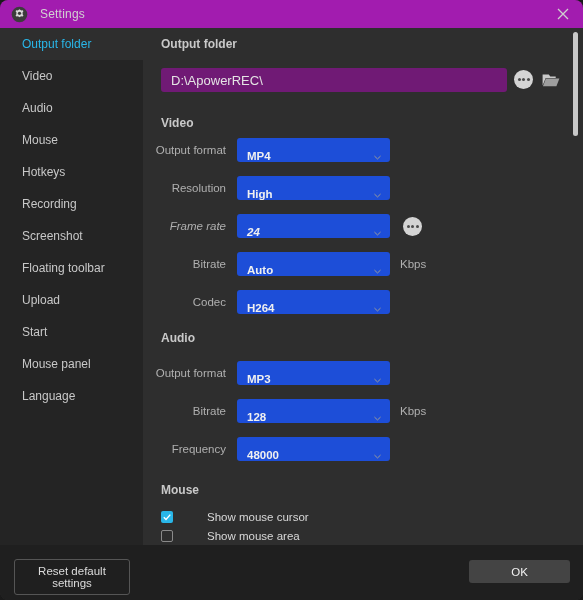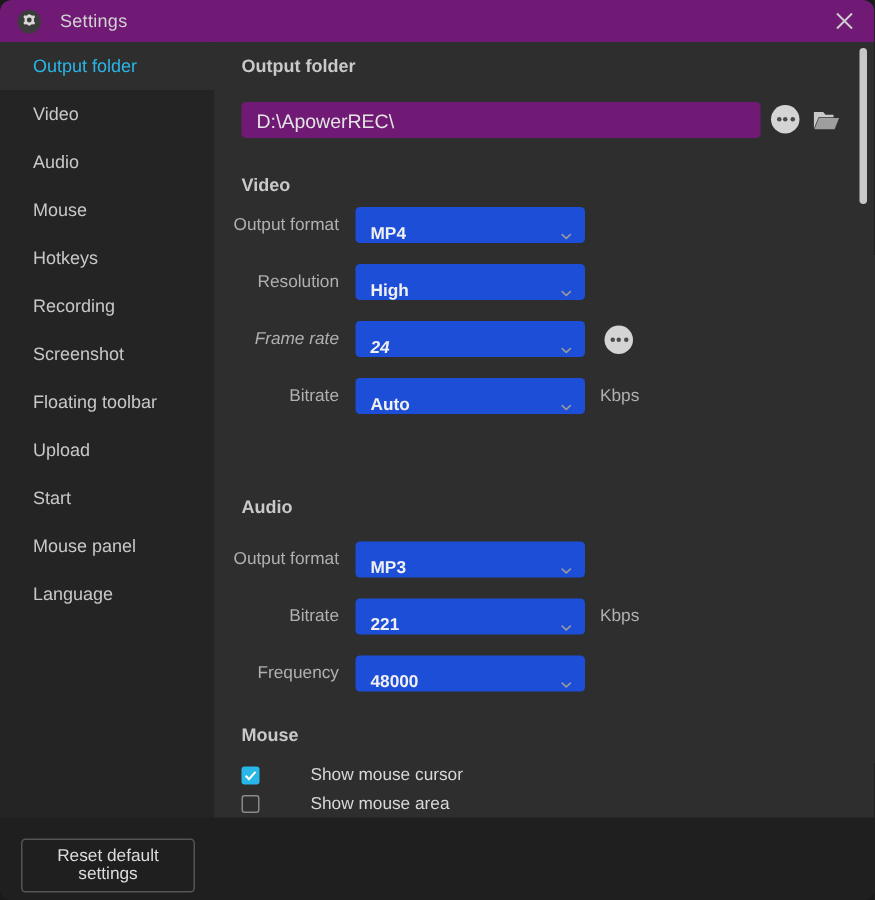--- a/index.html
+++ b/index.html
@@ -24,21 +24,21 @@
     overflow: hidden;
     box-sizing: border-box;
   }
 
   
   .titlebar {
     position: absolute;
     top: 0; left: 0;
     width: 583px;
     height: 28px;
-    background: #701a75;
+    background: #a21caf;
     display: flex;
     align-items: center;
   }
   .gear-wrap {
     margin-left: 10px;
     width: 18px;
     height: 18px;
     display: flex;
     align-items: center;
     justify-content: center;
@@ -405,37 +405,46 @@
       <span class="row-label">Bitrate</span>
       <span class="select">
         <span>Auto</span>
         <svg class="chev" viewBox="0 0 10 10">
             <path d="M1.6 3.4 L5 6.6 L8.4 3.4" stroke="#9a9a9a" stroke-width="1.1" fill="none"></path>
           </svg>
       </span>
       <span class="unit">Kbps</span>
     </div>
 
+    <div class="row" style="top:262px;">
+      <span class="row-label">Codec</span>
+      <span class="select">
+        <span>H264</span>
+        <svg class="chev" viewBox="0 0 10 10">
+            <path d="M1.6 3.4 L5 6.6 L8.4 3.4" stroke="#9a9a9a" stroke-width="1.1" fill="none"></path>
+          </svg>
+      </span>
+    </div>
 
     <div class="section-title" style="top:303px;">Audio</div>
 
     <div class="row" style="top:333px;">
       <span class="row-label">Output format</span>
       <span class="select">
         <span>MP3</span>
         <svg class="chev" viewBox="0 0 10 10">
             <path d="M1.6 3.4 L5 6.6 L8.4 3.4" stroke="#9a9a9a" stroke-width="1.1" fill="none"></path>
           </svg>
       </span>
     </div>
 
     <div class="row" style="top:371px;">
       <span class="row-label">Bitrate</span>
       <span class="select">
-        <span>221</span>
+        <span>128</span>
         <svg class="chev" viewBox="0 0 10 10">
             <path d="M1.6 3.4 L5 6.6 L8.4 3.4" stroke="#9a9a9a" stroke-width="1.1" fill="none"></path>
           </svg>
       </span>
       <span class="unit">Kbps</span>
     </div>
 
     <div class="row" style="top:409px;">
       <span class="row-label">Frequency</span>
       <span class="select">
@@ -463,14 +472,15 @@
     </div>
 
   </div>
 
   <div class="scroll-track">
     <div class="scroll-thumb"></div>
   </div>
 
   <div class="footer"></div>
   <button class="reset-btn">Reset default settings</button>
+  <button class="ok-btn">OK</button>
 
 </div>
 
 </body></html>

